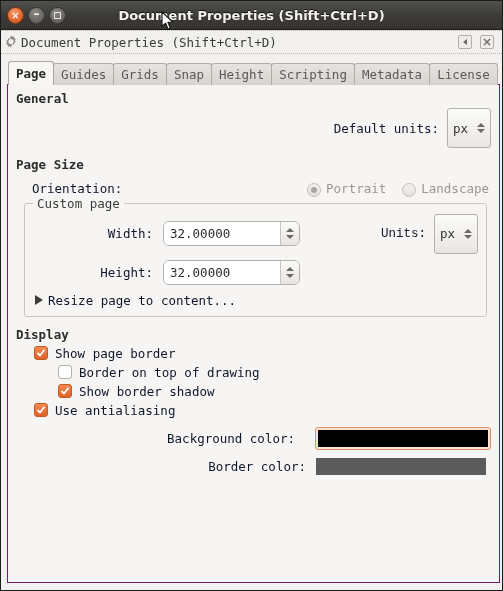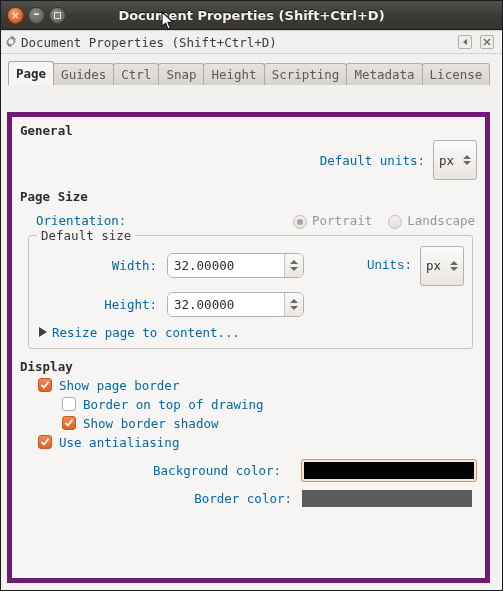--- a/index.html
+++ b/index.html
@@ -122,27 +122,26 @@
     border-radius: 2px;
     background: #efedea;
     position: relative;
     box-sizing: border-box;
   }
   .dh-btn svg { position: absolute; left: 1px; top: 1px; }
 
   
   .content {
     flex: 1 1 auto;
-    padding: 5px 12px 7px 6px;
+    padding: 5px 2px 7px 6px;
     box-sizing: border-box;
     display: flex;
     flex-direction: column;
     background: #f2f1f0;
     min-height: 0;
-    gap: 28px;
   }
   .tabs {
     display: flex;
     align-items: flex-end;
     height: 26px;
     position: relative;
     z-index: 2;
     padding-left: 1px;
   }
   .tab {
@@ -165,21 +164,21 @@
     color: #2b2a28;
     font-weight: bold;
     height: 24px;
     line-height: 23px;
     border-color: #aaa6a1;
     position: relative;
     z-index: 3;
   }
 
   .tabpanel {
-    border: 5px solid #701a75;
+    border: 1px solid #701a75;
     background: #f6f5f4;
     flex: 1 1 auto;
     margin-top: -1px;
     padding: 4px 6px 6px 6px;
     box-sizing: border-box;
     position: relative;
     z-index: 1;
     overflow: hidden;
   }
 
@@ -191,21 +190,21 @@
     margin: 2px 0 2px 2px;
   }
 
   .row {
     display: flex;
     align-items: center;
   }
   .spacer { flex: 1 1 auto; }
 
   .label {
-    color: #0369a1;
+    color: #0f172a;
     font-size: 12.5px;
     white-space: nowrap;
   }
   .label.dim { color: #9b9894; }
 
   
   .combo {
     height: 40px;
     min-width: 44px;
     box-sizing: border-box;
@@ -458,21 +457,21 @@
         </svg>
       </div>
     </div>
   </div>
 
   <div class="content">
 
     <div class="tabs">
       <div class="tab active">Page</div>
       <div class="tab">Guides</div>
-      <div class="tab">Ctrl</div>
+      <div class="tab">Grids</div>
       <div class="tab">Snap</div>
       <div class="tab">Height</div>
       <div class="tab">Scripting</div>
       <div class="tab">Metadata</div>
       <div class="tab">License</div>
     </div>
 
     <div class="tabpanel">
 
       <div class="section-title">General</div>
@@ -497,21 +496,21 @@
         <span>
           <i class="radio on"></i><span class="label dim">Portrait</span>
         </span>
         <span style="width:16px;"></span>
         <span>
           <i class="radio"></i><span class="label dim">Landscape</span>
         </span>
       </div>
 
       <div class="frame">
-        <span class="frame-legend">Default size</span>
+        <span class="frame-legend">Custom page</span>
 
         <div class="row" style="margin-bottom:6px;">
           <span class="label" style="width:120px; text-align:right; margin-right:10px;">Width:</span>
           <span class="spin">
             <span class="entry">32.00000</span>
             <span class="btns">
               <i class="tri-up"></i>
                 <i class="tri-down"></i>
             </span>
           </span>

